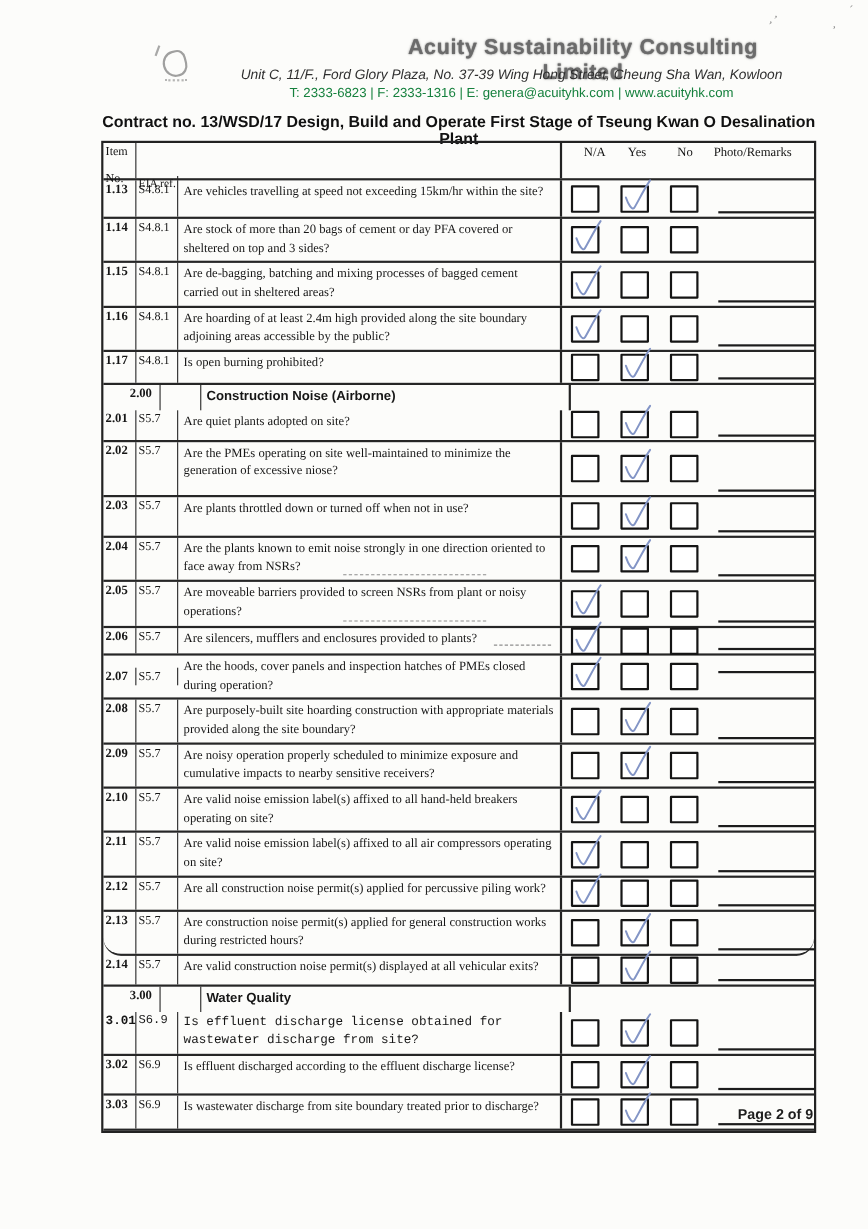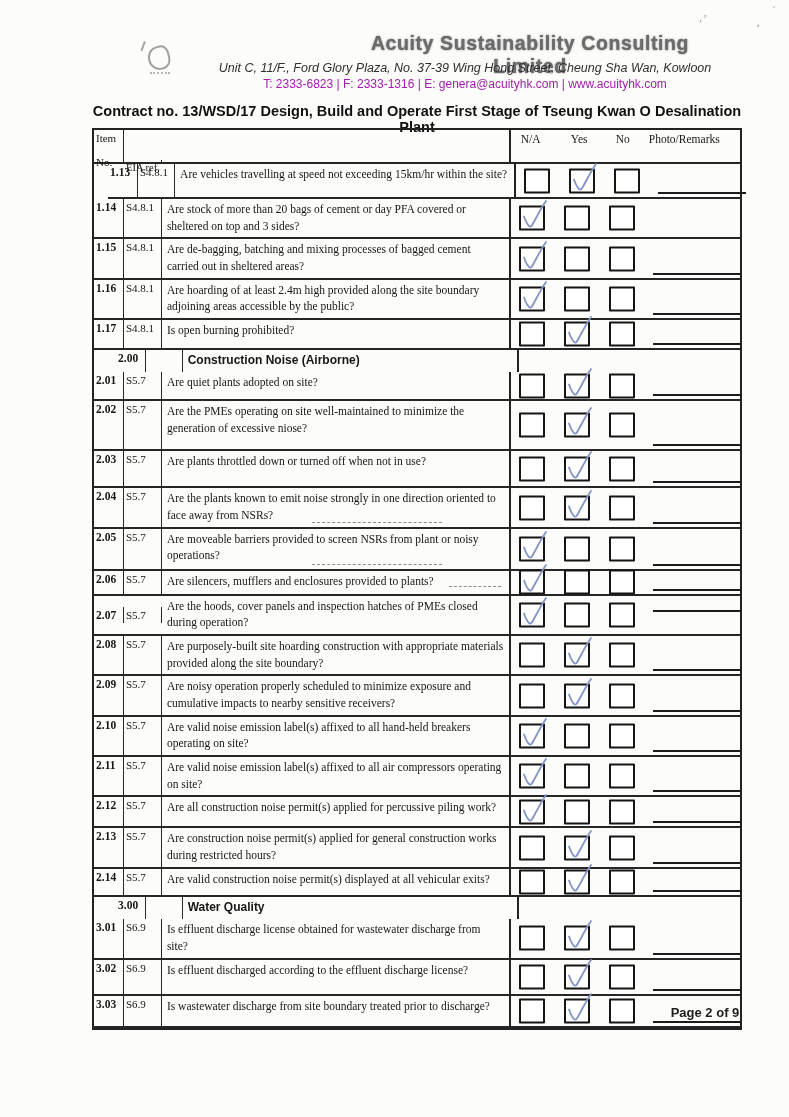--- a/index.html
+++ b/index.html
@@ -34,21 +34,21 @@
     font-family: "Liberation Sans", sans-serif;
     font-size: 19.5px; font-weight: bold; letter-spacing: .6px;
     color: #6b6b6b; text-align: center;
     text-shadow: 0 0 1.3px rgba(70,70,70,.75), 0 0 2.5px rgba(120,120,120,.4);
   }
   .hdr-address, .hdr-contact {
     position: absolute; left: 205px; width: 520px; text-align: center;
     font-family: "Liberation Sans", sans-serif; color: #2f2f2f;
   }
   .hdr-address { top: 61px; font-size: 12.5px; font-style: italic; }
-  .hdr-contact { top: 77px; font-size: 12px; color: #a21caf; }
+  .hdr-contact { top: 77px; font-size: 12px; color: #15803d; }
   .stray-mark { position: absolute; color: #8a8a8a; font-size: 11px; font-family: "Liberation Serif", serif; }
   .sm1 { left: 700px; top: 12px; transform: rotate(14deg); }
   .sm2 { left: 756px; top: 22px; transform: rotate(10deg); }
   .sm3 { left: 772px; top: 4px; color:#9a9a9a; }
   .doc-title {
     position: absolute; left: 92px; top: 103px; width: 650px;
     text-align: center; font-family: "Liberation Sans", sans-serif;
     font-weight: bold; font-size: 14.5px; color: #111;
   }
   
@@ -66,21 +66,21 @@
   .cell-q     { width: 350px; border-right: 2px solid #222; padding: 2px 5px 3px 5px;
                 font-size: 11.5px; line-height: 1.45; position: relative; }
   .cell-checks{ width: 230px; position: relative; }
   .sect-title { font-family: "Liberation Sans", sans-serif; font-weight: bold; font-size: 12px; }
   
   .hrow { height: 34px; }
   .hrow .cell-item { display: flex; flex-direction: column; justify-content: space-between;
                      font-weight: normal; font-size: 11px; }
   .hrow .cell-eia { font-size: 10.5px; margin-top: 30px; }
   .hlabel { position: absolute; top: 3px; font-size: 11.5px; }
-  .hl-na  { left: 10px; }
+  .hl-na  { left: 20px; }
   .hl-yes { left: 60px; }
   .hl-no  { left: 105px; }
   .hl-rem { left: 138px; }
   
   .cbox {
     position: absolute; top: 50%; transform: translateY(-50%);
     width: 26px; height: 25px; border: 2.5px solid #151515; border-radius: 1px;
     background: #fff;
   }
   .cb-na  { left: 8px; }
@@ -127,21 +127,21 @@
     <div class="cell-eia">EIA ref.</div>
     <div class="cell-q"></div>
     <div class="cell-checks">
       <span class="hlabel hl-na">N/A</span>
       <span class="hlabel hl-yes">Yes</span>
       <span class="hlabel hl-no">No</span>
       <span class="hlabel hl-rem">Photo/Remarks</span>
     </div>
   </div>
   <div id="tbody">
-      <div class="trow" style="min-height: 35px; margin-left: 14px;">
+      <div class="trow" style="min-height: 35px;">
         <div class="cell-item">1.13</div>
         <div class="cell-eia">S4.8.1</div>
         <div class="cell-q"><span>Are vehicles travelling at speed not exceeding 15km/hr within the site?</span></div>
         <div class="cell-checks">
           <div class="cbox cb-na"></div>
           <div class="cbox cb-yes">
             <svg class="tick-svg" width="32" height="34" viewBox="0 0 32 34">
               <path d="M6 17 C 8 23, 11.5 29, 13.5 26.5 C 15.5 24, 22 10, 28 1.5" fill="none" stroke="#8395c6" stroke-width="1.8" stroke-linecap="round"></path>
             </svg>
           </div>
@@ -387,21 +387,21 @@
           <div class="cbox cb-na">
             <svg class="tick-svg" width="32" height="34" viewBox="0 0 32 34">
               <path d="M6 17 C 8 23, 11.5 29, 13.5 26.5 C 15.5 24, 22 10, 28 1.5" fill="none" stroke="#8395c6" stroke-width="1.8" stroke-linecap="round"></path>
             </svg>
           </div>
           <div class="cbox cb-yes"></div>
           <div class="cbox cb-no"></div>
           <div class="remark-line"></div>
         </div>
       </div>
-      <div class="trow" style="min-height: 37px;">
+      <div class="trow" style="min-height: 37px; border-radius: 16px;">
         <div class="cell-item">2.13</div>
         <div class="cell-eia">S5.7</div>
         <div class="cell-q"><span>Are construction noise permit(s) applied for general construction works during restricted hours?</span></div>
         <div class="cell-checks">
           <div class="cbox cb-na"></div>
           <div class="cbox cb-yes">
             <svg class="tick-svg" width="32" height="34" viewBox="0 0 32 34">
               <path d="M6 17 C 8 23, 11.5 29, 13.5 26.5 C 15.5 24, 22 10, 28 1.5" fill="none" stroke="#8395c6" stroke-width="1.8" stroke-linecap="round"></path>
             </svg>
           </div>
@@ -423,21 +423,21 @@
           <div class="cbox cb-no"></div>
           <div class="remark-line"></div>
         </div>
       </div>
       <div class="trow no-bottom" style="min-height: 17px;">
         <div class="cell-item">3.00</div>
         <div class="cell-eia"></div>
         <div class="cell-q"><span class="sect-title">Water Quality</span></div>
         <div class="cell-checks"></div>
       </div>
-      <div class="trow" style="min-height: 27px;">
+      <div class="trow" style="min-height: 27px; font-family: Liberation Mono, monospace;">
         <div class="cell-item">3.01</div>
         <div class="cell-eia">S6.9</div>
         <div class="cell-q"><span>Is effluent discharge license obtained for wastewater discharge from site?</span></div>
         <div class="cell-checks">
           <div class="cbox cb-na"></div>
           <div class="cbox cb-yes">
             <svg class="tick-svg" width="32" height="34" viewBox="0 0 32 34">
               <path d="M6 17 C 8 23, 11.5 29, 13.5 26.5 C 15.5 24, 22 10, 28 1.5" fill="none" stroke="#8395c6" stroke-width="1.8" stroke-linecap="round"></path>
             </svg>
           </div>

